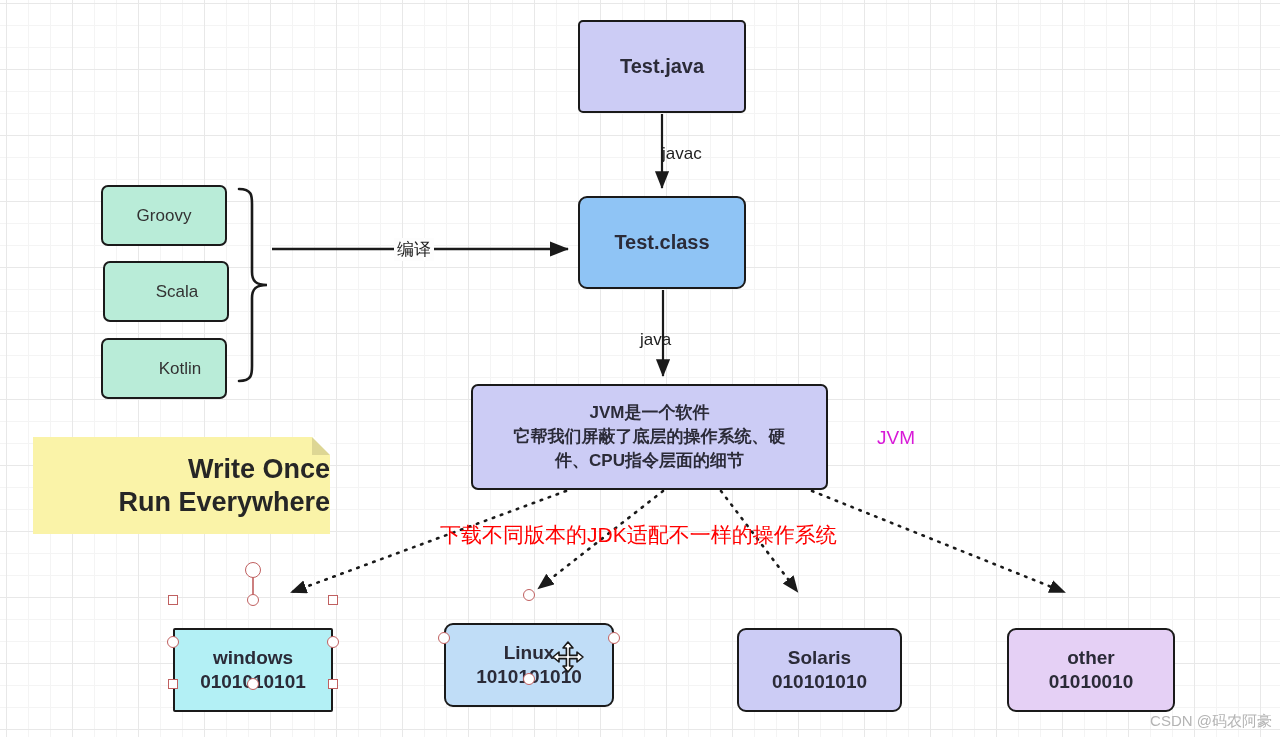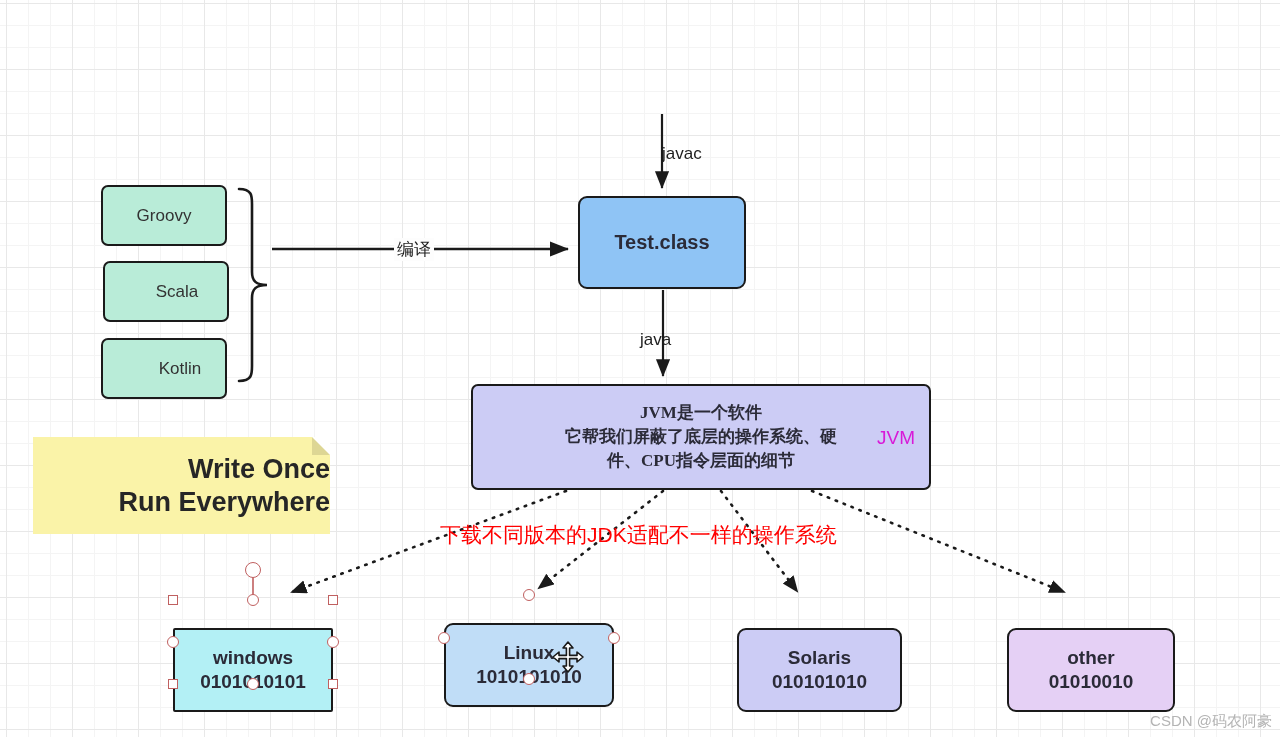--- a/index.html
+++ b/index.html
@@ -52,26 +52,25 @@
     font-size: 20px; font-weight: bold;
     border-radius: 5px;
   }
   #node-testclass {
     left: 578px; top: 196px; width: 168px; height: 93px;
     background: #8fc4f5;
     font-size: 20px; font-weight: bold;
     border-radius: 9px;
   }
   #node-jvm {
-    left: 471px; top: 384px; width: 460px; height: 106px;
+    left: 471px; top: 384px; width: 357px; height: 106px;
     background: #ccccf5;
     font-size: 17px; font-weight: bold;
     border-radius: 7px;
     line-height: 1.42;
-    font-family: Liberation Serif, serif;
   }
   .lang-box {
     background: #b9ecd8;
     font-size: 17px; font-weight: normal;
     height: 61px; width: 126px;
     border-radius: 7px;
     border-width: 2.5px;
     color: #333;
   }
   #node-groovy { left: 101px; top: 185px; }
@@ -240,20 +239,23 @@
       <line x1="721" y1="491" x2="797" y2="591" stroke="#1a1a1a" stroke-width="2.6" stroke-dasharray="1.5 7" stroke-linecap="round" marker-end="url(#arrowDot)"></line>
     </g>
 
     <g>
       <line x1="812" y1="491" x2="1064" y2="592" stroke="#1a1a1a" stroke-width="2.6" stroke-dasharray="1.5 7" stroke-linecap="round" marker-end="url(#arrowDot)"></line>
     </g>
 
     <line x1="253" y1="572" x2="253" y2="598" stroke="#c06060" stroke-width="1.6"></line>
   </svg>
 
+  <div class="node" id="node-testjava">
+    <span>Test.java</span>
+  </div>
 
   <div class="node" id="node-testclass">
     <span>Test.class</span>
   </div>
 
   <div class="node" id="node-jvm">
     <span>JVM是一个软件
 它帮我们屏蔽了底层的操作系统、硬
 件、CPU指令层面的细节</span>
   </div>

